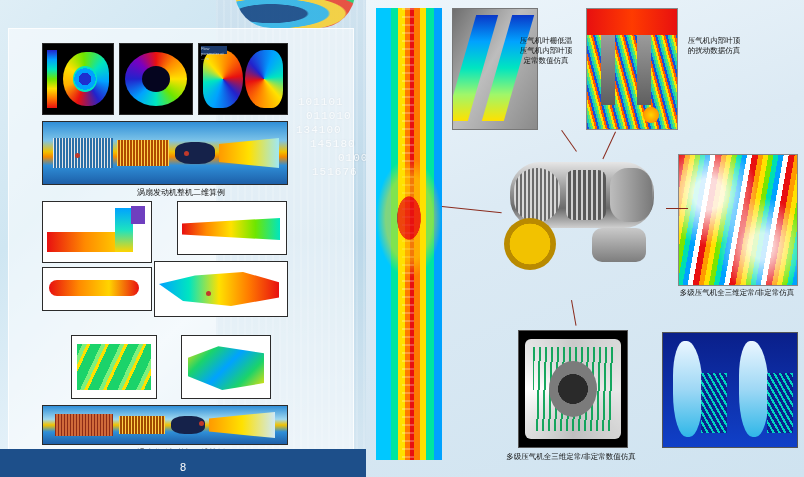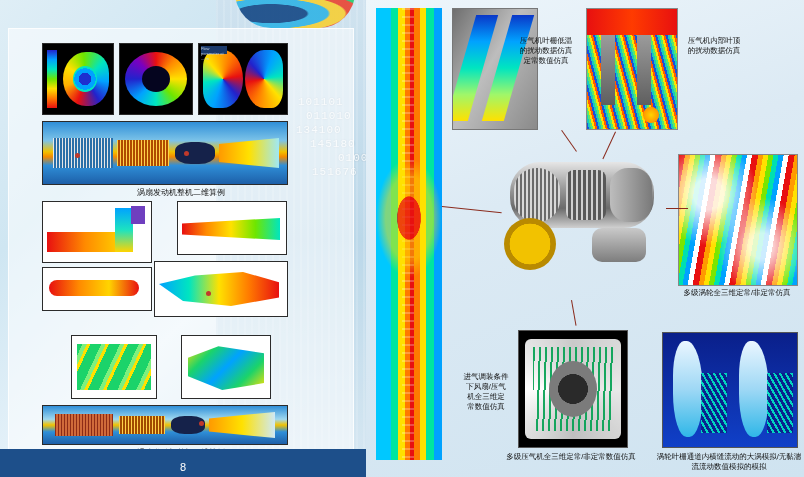--- a/index.html
+++ b/index.html
@@ -165,21 +165,21 @@
       <div style="position:absolute;left:26px;top:0;width:12px;height:452px;background:repeating-linear-gradient(180deg,rgba(255,255,255,.25) 0 2px,rgba(0,0,0,0) 2px 8px);"></div>
       <div style="position:absolute;left:0;top:150px;width:66px;height:120px;background:radial-gradient(ellipse at 50% 50%,rgba(232,16,16,.75) 0 25%,rgba(255,225,0,.5) 26% 50%,rgba(0,0,0,0) 70%);"></div>
     </div>
 
     <div class="rtile" style="left:86px;top:8px;width:84px;height:120px;background:#cfcfcf;border:1px solid #777;">
       <div style="position:absolute;left:0;top:0;width:84px;height:120px;background:linear-gradient(120deg,#6f6f6f,#bdbdbd 45%,#8a8a8a);"></div>
       <div style="position:absolute;left:8px;top:6px;width:22px;height:106px;background:linear-gradient(180deg,#0a37c8,#00a2ff,#00e5c0,#9ff76a,#ffe100);transform:skewX(-16deg);"></div>
       <div style="position:absolute;left:44px;top:6px;width:22px;height:106px;background:linear-gradient(180deg,#0a37c8,#00a2ff,#00e5c0,#9ff76a,#ffe100);transform:skewX(-16deg);"></div>
     </div>
     <div class="rcap" style="left:150px;top:36px;width:60px;white-space:pre-line;">压气机叶栅低温
-的扰动数据仿真
+压气机内部叶顶
 定常数值仿真</div>
 
     <div class="rtile" style="left:220px;top:8px;width:90px;height:120px;background:#fff;border:1px solid #888;">
       <div style="position:absolute;left:0;top:0;width:90px;height:26px;background:linear-gradient(90deg,#e81010,#ff3b00,#e81010);"></div>
       <div style="position:absolute;left:0;top:26px;width:90px;height:94px;background:
            repeating-linear-gradient(75deg,#1b4fd8 0 2px,#16c9c0 2px 4px,#59e86a 4px 6px,#ffe100 6px 8px,#ff5a00 8px 10px);"></div>
       <div style="position:absolute;left:14px;top:26px;width:14px;height:70px;background:linear-gradient(180deg,#9b9b9b,#5f5f5f);"></div>
       <div style="position:absolute;left:50px;top:26px;width:14px;height:70px;background:linear-gradient(180deg,#9b9b9b,#5f5f5f);"></div>
       <div style="position:absolute;left:56px;top:98px;width:16px;height:16px;border-radius:50%;background:radial-gradient(circle,#ffd400,#ff7a00);"></div>
     </div>
@@ -195,42 +195,37 @@
       <div style="position:absolute;left:96px;top:86px;width:54px;height:34px;border-radius:10px;background:linear-gradient(180deg,#c9c9c9,#7d7d7d);"></div>
     </div>
 
     <div class="rtile" style="left:312px;top:154px;width:118px;height:130px;background:#fff;border:1px solid #888;">
       <div style="position:absolute;left:0;top:0;width:118px;height:130px;background:
           repeating-linear-gradient(100deg,#e81010 0 6px,#ff9a00 6px 11px,#ffe100 11px 16px,#7ae600 16px 21px,#00e0b0 21px 26px,#00a2ff 26px 31px,#ffffff 31px 36px);"></div>
       <div style="position:absolute;left:0;top:0;width:118px;height:130px;background:
           radial-gradient(ellipse at 25% 30%,rgba(255,255,255,.85) 0 12%,rgba(0,0,0,0) 40%),
           radial-gradient(ellipse at 70% 70%,rgba(255,255,255,.8) 0 10%,rgba(0,0,0,0) 38%);"></div>
     </div>
-    <div class="rcap" style="left:306px;top:288px;width:130px;">多级涡轮全三维定常/非定常仿真</div>
+    <div class="rcap" style="left:306px;top:288px;width:130px;">多级压气机全三维定常/非定常仿真</div>
 
     <div class="rtile" style="left:152px;top:330px;width:108px;height:116px;background:#000;border:1px solid #555;">
       <div style="position:absolute;left:6px;top:8px;width:96px;height:100px;border-radius:6px;background:conic-gradient(from 90deg at 50% 50%,#e9e9e9,#bfbfbf,#ffffff,#c9c9c9,#e9e9e9);"></div>
       <div style="position:absolute;left:14px;top:16px;width:80px;height:84px;background:repeating-linear-gradient(92deg,rgba(0,160,80,.9) 0 2px,rgba(255,255,255,0) 2px 6px);"></div>
       <div style="position:absolute;left:30px;top:30px;width:48px;height:56px;border-radius:50%;background:radial-gradient(circle,#2a2a2a 0 40%,#7b7b7b 41% 100%);"></div>
     </div>
-    <div class="rcap" style="left:92px;top:372px;width:56px;white-space:pre-line;">进气调装条件
-下风扇/压气
-机全三维定
-常数值仿真</div>
     <div class="rcap" style="left:130px;top:452px;width:150px;">多级压气机全三维定常/非定常数值仿真</div>
 
     <div class="rtile" style="left:296px;top:332px;width:134px;height:114px;background:#0a1f8a;border:1px solid #555;">
       <div style="position:absolute;left:0;top:0;width:67px;height:114px;background:linear-gradient(180deg,#0a1f8a,#1040c8);"></div>
       <div style="position:absolute;left:67px;top:0;width:67px;height:114px;background:linear-gradient(180deg,#0a1f8a,#1040c8);"></div>
       <div style="position:absolute;left:10px;top:8px;width:30px;height:96px;border-radius:40% 60% 50% 50%;background:linear-gradient(180deg,#eaf6ff,#9fd8f5,#2fb7e8);"></div>
       <div style="position:absolute;left:76px;top:8px;width:30px;height:96px;border-radius:40% 60% 50% 50%;background:linear-gradient(180deg,#eaf6ff,#9fd8f5,#2fb7e8);"></div>
       <div style="position:absolute;left:38px;top:40px;width:26px;height:60px;background:repeating-linear-gradient(60deg,#00e5c0 0 2px,#0a1f8a 2px 5px);opacity:.9;"></div>
       <div style="position:absolute;left:104px;top:40px;width:26px;height:60px;background:repeating-linear-gradient(60deg,#00e5c0 0 2px,#0a1f8a 2px 5px);opacity:.9;"></div>
     </div>
-    <div class="rcap" style="left:288px;top:452px;width:150px;">涡轮叶栅通道内横缝流动的大涡模拟/无黏湍流流动数值模拟的模拟</div>
 
     <div class="leader" style="left:196px;top:130px;width:26px;transform:rotate(55deg);"></div>
     <div class="leader" style="left:250px;top:132px;width:30px;transform:rotate(115deg);"></div>
     <div class="leader" style="left:300px;top:208px;width:22px;transform:rotate(0deg);"></div>
     <div class="leader" style="left:206px;top:300px;width:26px;transform:rotate(80deg);"></div>
     <div class="leader" style="left:76px;top:206px;width:60px;transform:rotate(6deg);"></div>
   </div>
 
 </div>
 

